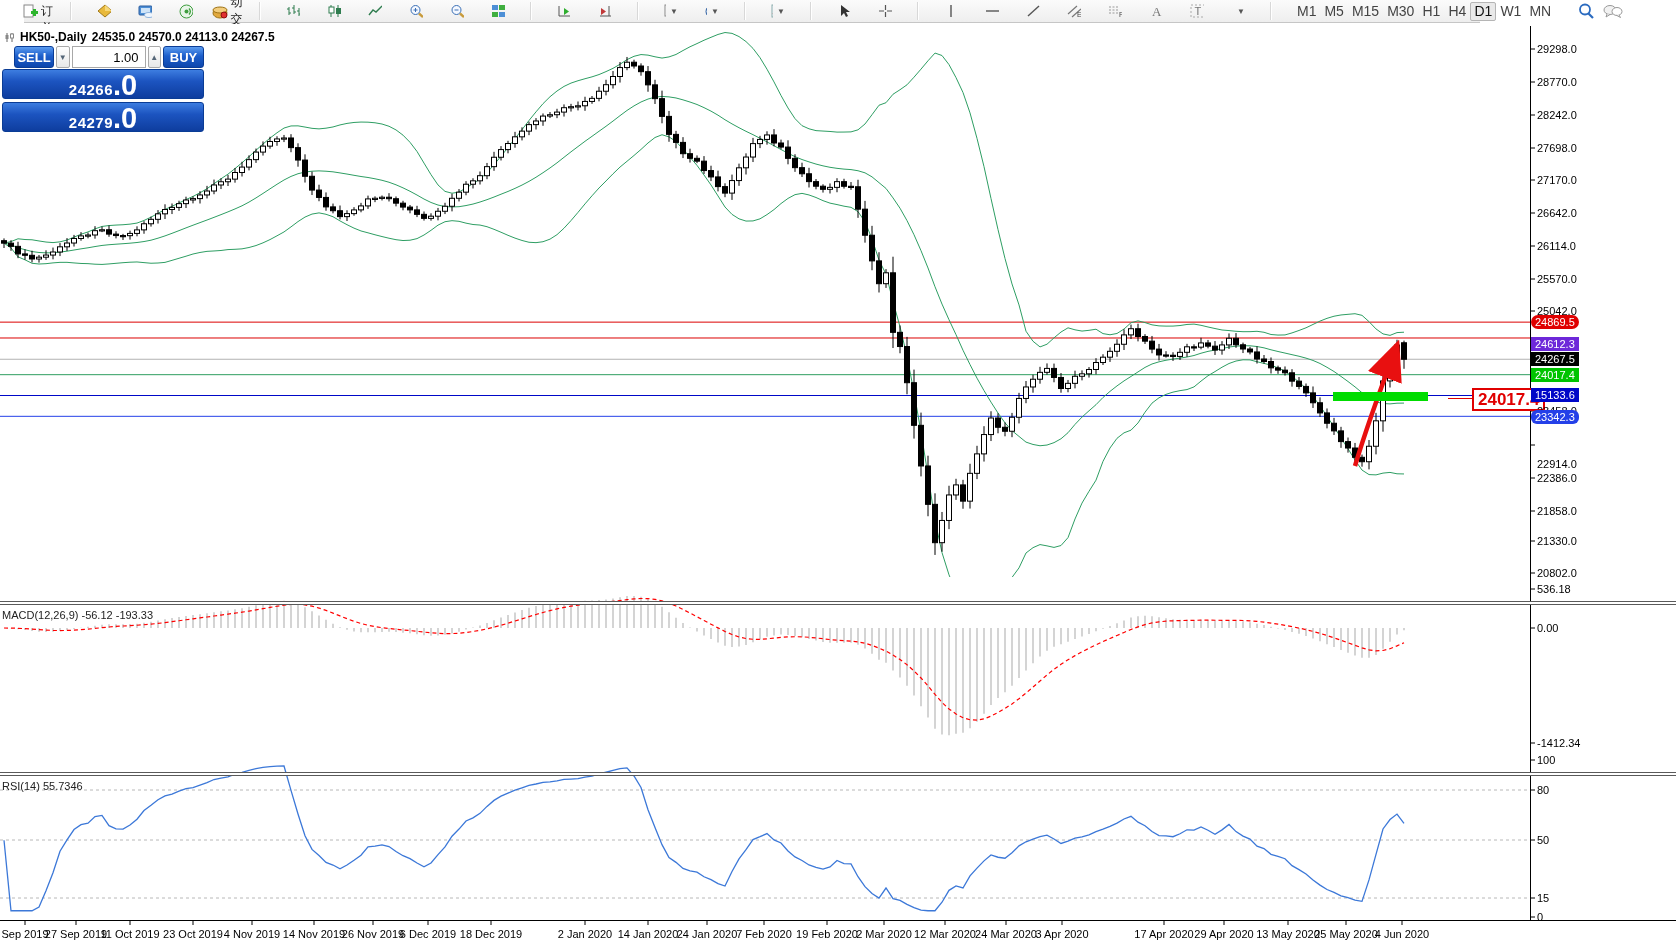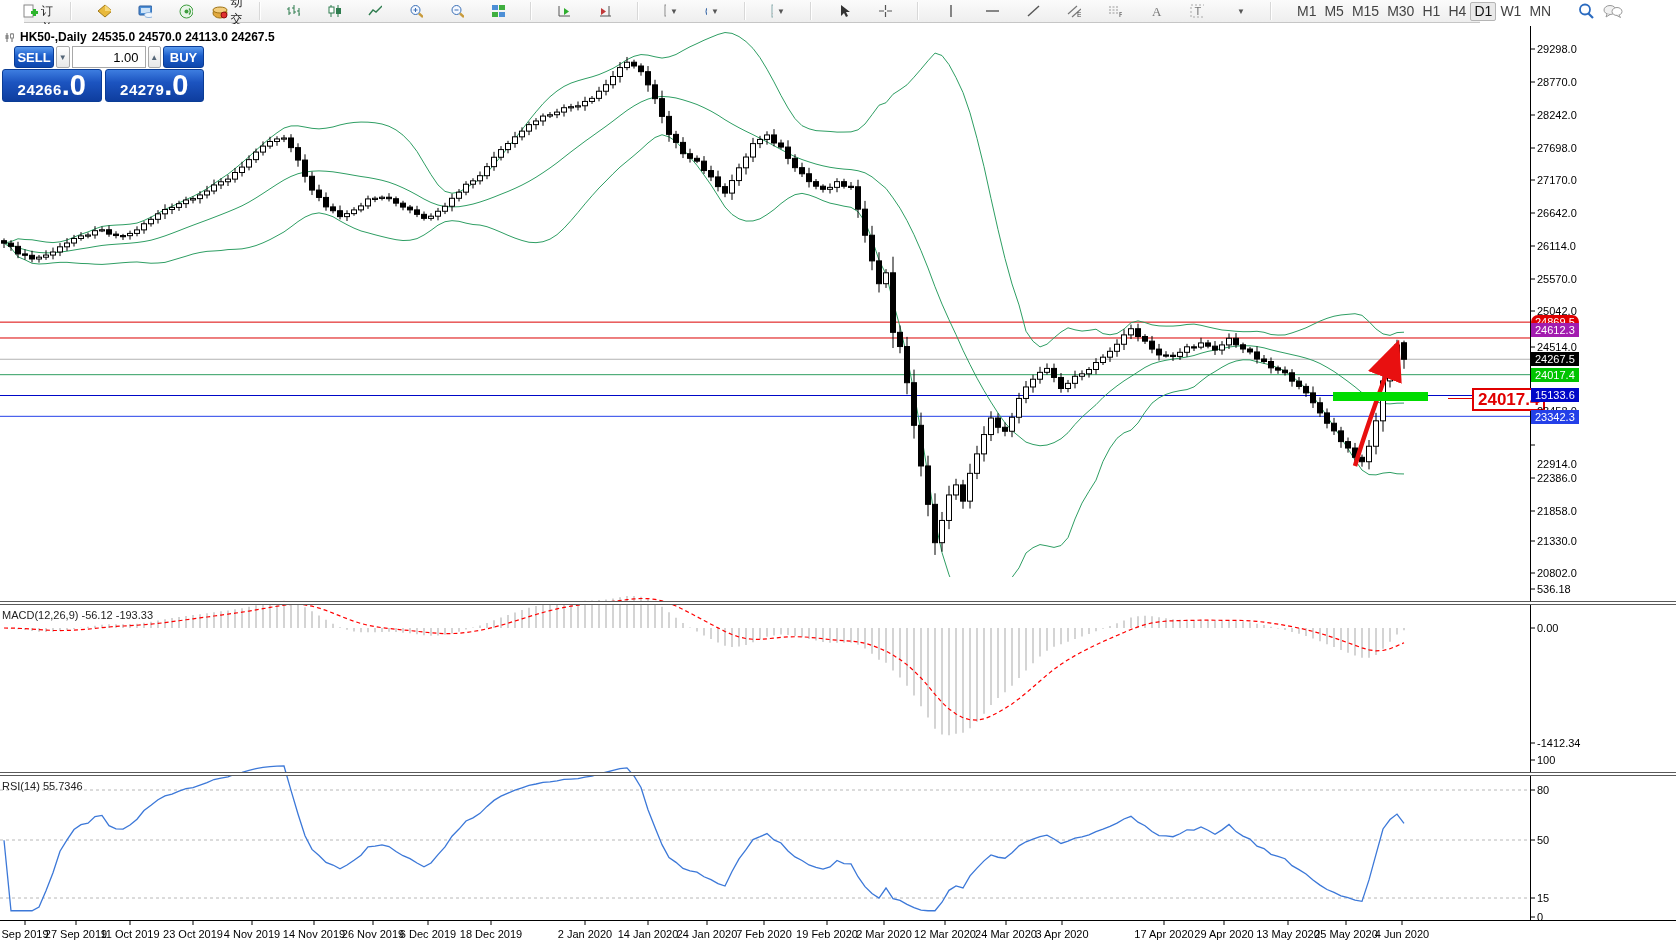--- a/index.html
+++ b/index.html
@@ -40,21 +40,21 @@
   #trade-panel { position:absolute; left:2px; top:22px; width:202px; }
   .tp-row1 { display:flex; align-items:stretch; height:22px; gap:2px;margin-left:12px; }
   .tp-btn { color:#fff; font-weight:bold; font-size:13px; display:flex; align-items:center; justify-content:center;
     background:linear-gradient(#5b9cf0,#1c5ecb 45%,#0e47ad); border:1px solid #0a3c95; border-radius:3px; }
   #sell-btn { width:45px; }
   #buy-btn { width:46px; }
   .spin { width:15px; background:linear-gradient(#ffffff,#e8e8e8); border:1px solid #aaa; border-radius:2px;
     font-size:8px; color:#567; display:flex; align-items:center; justify-content:center; }
   #vol-input { width:74px; height:22px; border:1px solid #a8a8a8; font-size:13px; text-align:right;
     padding-right:6px; font-family:"Liberation Sans",sans-serif; }
-  .tp-row2 { display:flex; margin-top:1px; height:33px; gap:3px; }
+  .tp-row2 { display:flex; margin-top:1px; height:33px; gap:3px;flex-direction:column; }
   .tp-price { flex:1; color:#fff; display:flex; align-items:baseline; justify-content:center;
     background:linear-gradient(#3d7de0,#1c54c0 40%,#0e3d9e); border:1px solid #0a3c95; border-radius:3px; padding-top:2px;}
   .tp-price .small { font-size:15px; font-weight:bold; letter-spacing:0.5px; }
   .tp-price .big { font-size:29px; font-weight:bold; line-height:26px; }
 
   
   #zone-rect { position:absolute; left:1333px; top:368px; width:95px; height:9px; background:#00dc00; }
   #zone-callout { position:absolute; left:1472px; top:364px; border:2px solid #e00000; background:#fff;
     color:#e00000; font-size:17px; font-weight:bold; padding:0 4px; line-height:19px; }
   #callout-line { position:absolute; left:1448px; top:374px; width:24px; height:0; border-top:1px solid #e00000; }
@@ -1026,25 +1026,25 @@
         <div class="ptick" style="top:549px;">20802.0</div>
         <div class="ptick" style="top:565px;">536.18</div>
         <div class="ptick" style="top:604px;">0.00</div>
         <div class="ptick" style="top:719px;">-1412.34</div>
         <div class="ptick" style="top:736px;">100</div>
         <div class="ptick" style="top:766px;">80</div>
         <div class="ptick" style="top:816px;">50</div>
         <div class="ptick" style="top:874px;">15</div>
         <div class="ptick" style="top:893px;">0</div>
         <div class="pbadge" style="top:298px;background:#e00000;border-radius:7px;">24869.5</div>
-        <div class="pbadge" style="top:306px;background:#a21caf;text-align:center;">24612.3</div>
+        <div class="pbadge" style="top:320px;background:#6d28d9;text-align:center;">24612.3</div>
         <div class="pbadge" style="top:335px;background:#000000;">24267.5</div>
         <div class="pbadge" style="top:351px;background:#00c400;">24017.4</div>
         <div class="pbadge" style="top:371px;background:#0008c8;">15133.6</div>
-        <div class="pbadge" style="top:393px;background:#2440e8;">23342.3</div>
+        <div class="pbadge" style="top:393px;background:#2440e8;border-radius:6px;">23342.3</div>
       </div>
     <div id="date-ticks">
         <div class="dlabel" style="left:25px;">Sep 2019</div>
         <div class="dlabel" style="left:76px;">27 Sep 2019</div>
         <div class="dlabel" style="left:130px;text-align:right;">11 Oct 2019</div>
         <div class="dlabel" style="left:193px;">23 Oct 2019</div>
         <div class="dlabel" style="left:252px;">4 Nov 2019</div>
         <div class="dlabel" style="left:314px;">14 Nov 2019</div>
         <div class="dlabel" style="left:373px;">26 Nov 2019</div>
         <div class="dlabel" style="left:428px;">6 Dec 2019</div>

